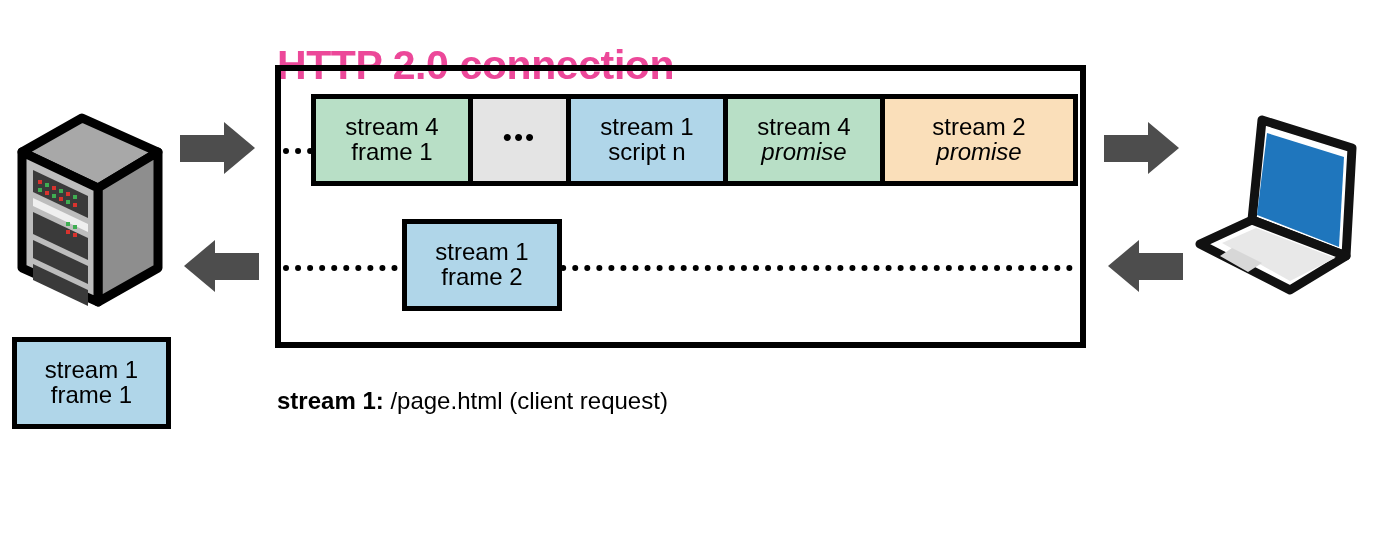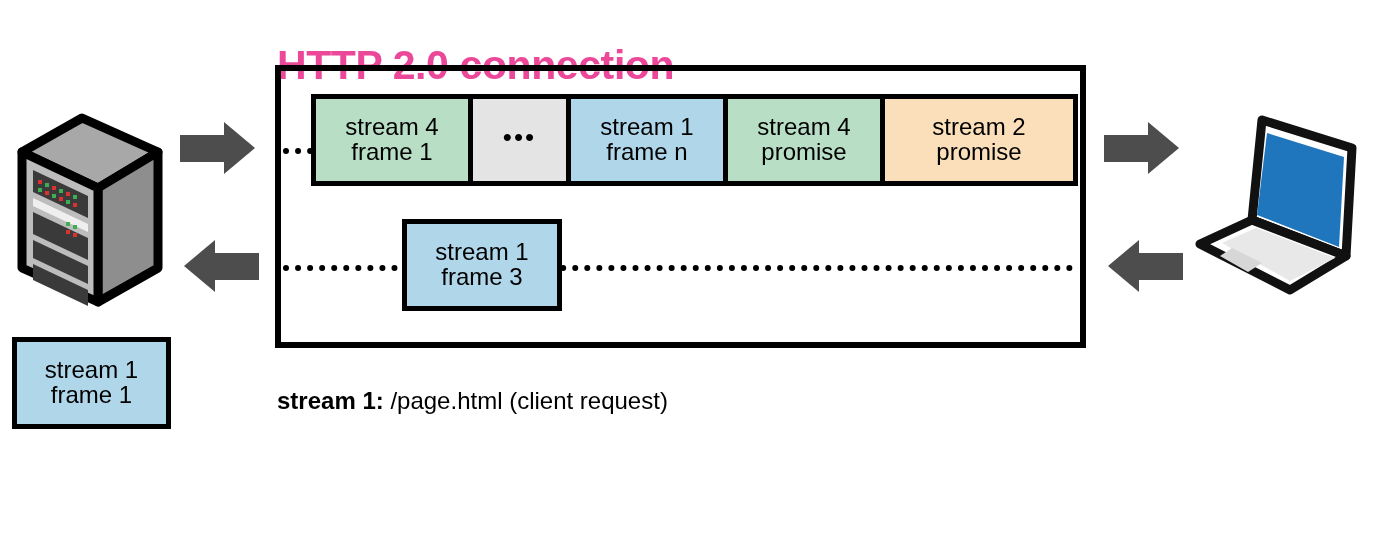--- a/index.html
+++ b/index.html
@@ -82,21 +82,21 @@
     flex-direction: column;
     align-items: center;
     justify-content: center;
     font-size: 24px;
     line-height: 1.04;
     color: #000000;
     border-right: 5px solid #000000;
   }
   .frame-cell:last-child { border-right: none; }
   .frame-cell .ln { display: block; white-space: nowrap; }
-  .frame-cell .ln.italic { }
+  .frame-cell .ln.italic { font-style: italic; }
 
   .fc-green { background: #b8dfc6; }
   .fc-gray  { background: #e4e4e4; }
   .fc-blue  { background: #b0d6e9; }
   .fc-orange{ background: #fadfba; }
 
   .frame-cell.ellipsis {
     font-size: 26px;
     letter-spacing: 2px;
     padding-bottom: 4px;
@@ -273,38 +273,38 @@
       <span class="ln">stream 4</span>
       <span class="ln">frame 1</span>
     </div>
 
     <div class="frame-cell fc-gray w-dots ellipsis">
       <span class="ln">•••</span>
     </div>
 
     <div class="frame-cell fc-blue w-s1fn">
       <span class="ln">stream 1</span>
-      <span class="ln">frame n</span>
+      <span class="ln">script n</span>
     </div>
 
     <div class="frame-cell fc-green w-s4p">
       <span class="ln">stream 4</span>
       <span class="ln italic">promise</span>
     </div>
 
     <div class="frame-cell fc-orange w-s2p">
       <span class="ln">stream 2</span>
       <span class="ln italic">promise</span>
     </div>
 
   </div>
 
   <div class="frame-box frame-box-response">
     <span class="ln">stream 1</span>
-    <span class="ln">frame 3</span>
+    <span class="ln">frame 2</span>
   </div>
 
   <div class="frame-box frame-box-pending">
     <span class="ln">stream 1</span>
     <span class="ln">frame 1</span>
   </div>
 
   <div class="arrow arrow-right arrow-cli-in">
     <div class="arrow-shaft"></div>
     <div class="arrow-head"></div>

